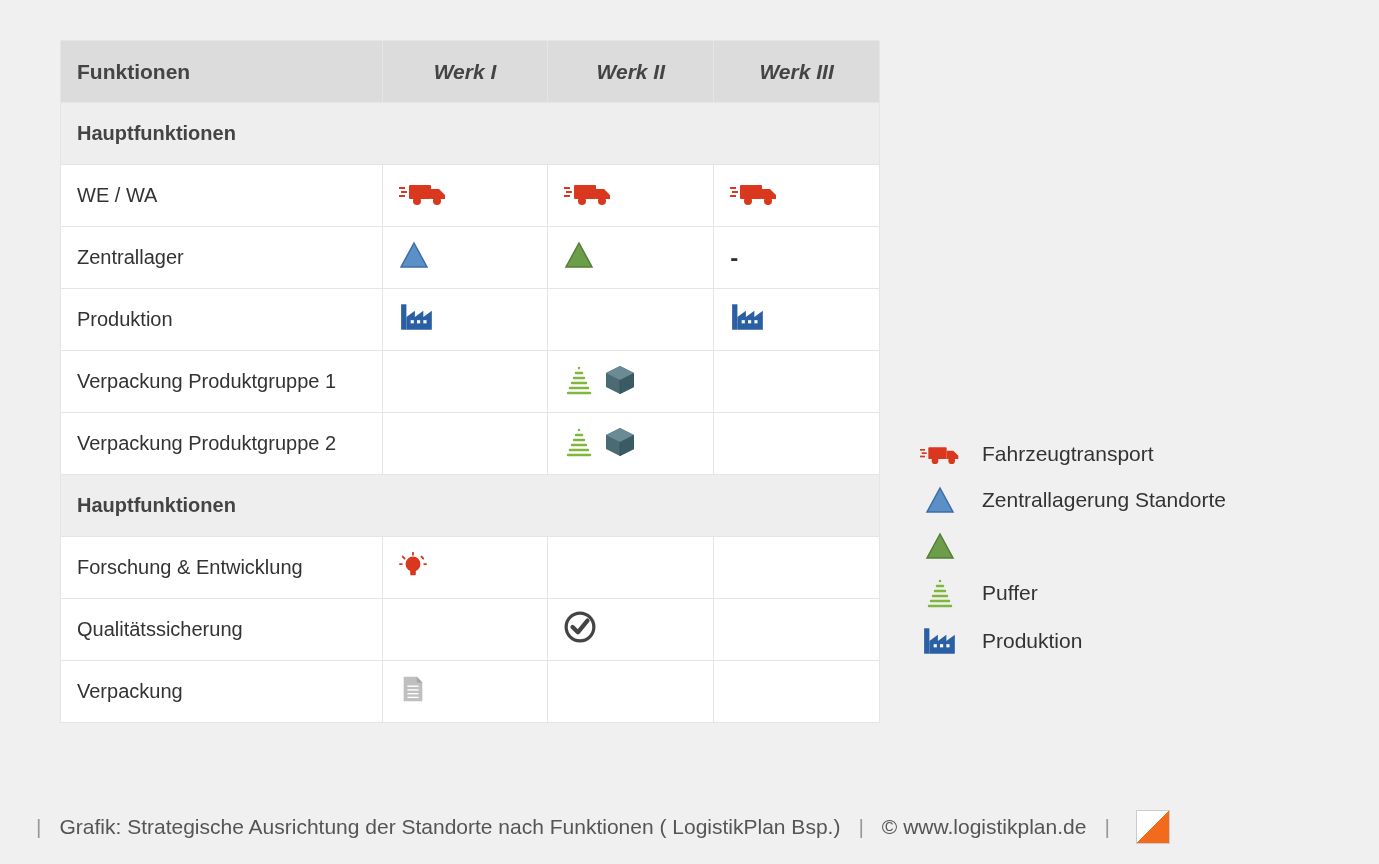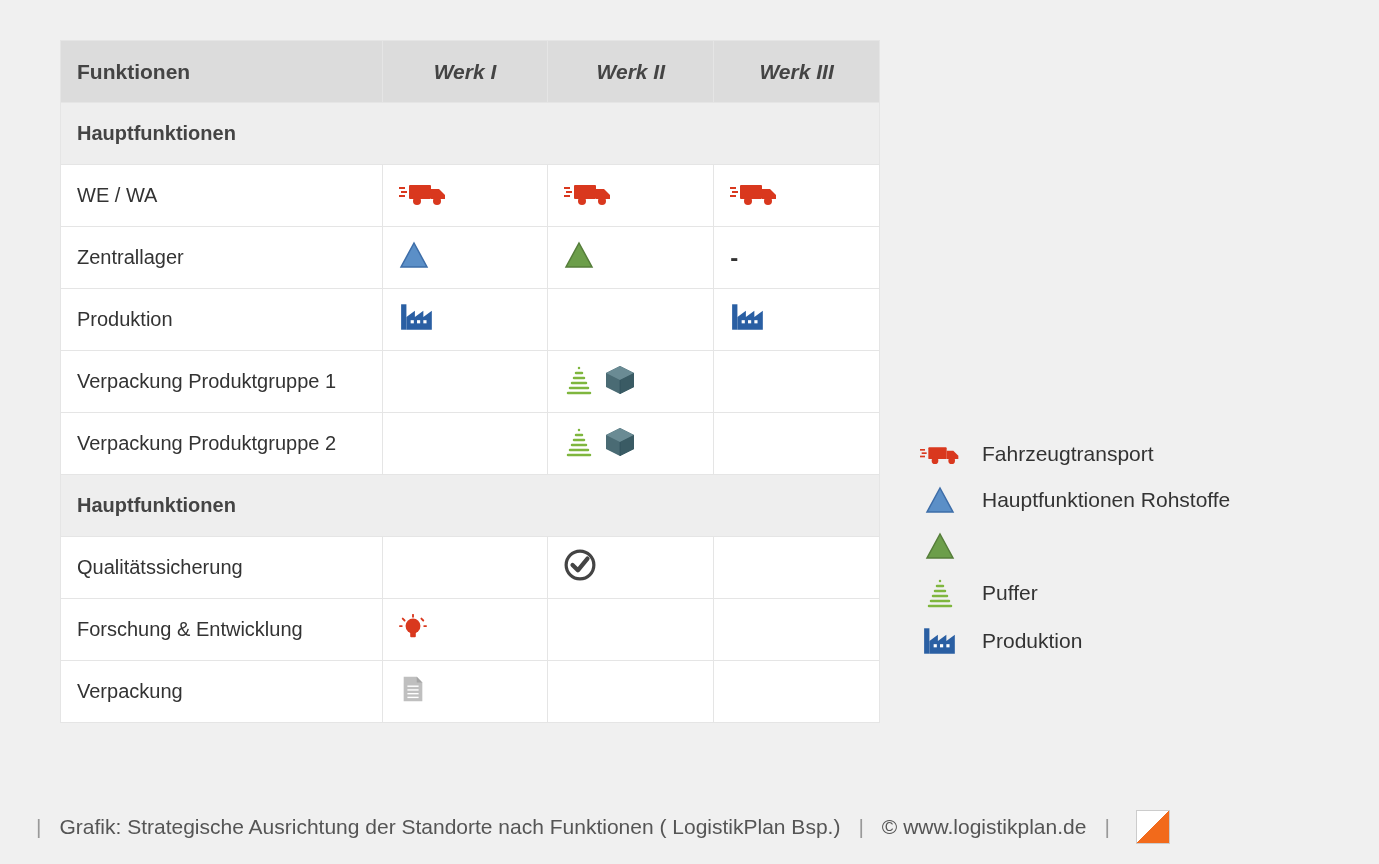--- a/index.html
+++ b/index.html
@@ -248,40 +248,40 @@
                 <svg viewBox="0 0 32 32" width="32" height="32">
                   <use href="#icon-box"></use>
                 </svg>
               </span></td>
             <td class="cell"><span class="icons"></span></td>
           </tr>
           <tr class="section-row">
             <td colspan="4">Hauptfunktionen</td>
           </tr>
           <tr>
+            <td>Forschung &amp; Entwicklung</td>
+            <td class="cell"><span class="icons">
+                <svg viewBox="0 0 30 26" width="28" height="26">
+                  <use href="#icon-lightbulb"></use>
+                </svg>
+              </span></td>
+            <td class="cell"><span class="icons"></span></td>
+            <td class="cell"><span class="icons"></span></td>
+          </tr>
+          <tr>
             <td>Qualitätssicherung</td>
             <td class="cell"><span class="icons"></span></td>
             <td class="cell"><span class="icons">
                 <svg viewBox="0 0 30 30" width="32" height="32">
                   <use href="#icon-checkmark"></use>
                 </svg>
               </span></td>
             <td class="cell"><span class="icons"></span></td>
           </tr>
           <tr>
-            <td>Forschung &amp; Entwicklung</td>
-            <td class="cell"><span class="icons">
-                <svg viewBox="0 0 30 26" width="28" height="26">
-                  <use href="#icon-lightbulb"></use>
-                </svg>
-              </span></td>
-            <td class="cell"><span class="icons"></span></td>
-            <td class="cell"><span class="icons"></span></td>
-          </tr>
-          <tr>
             <td>Verpackung</td>
             <td class="cell"><span class="icons">
                 <svg viewBox="0 0 30 30" width="28" height="30">
                   <use href="#icon-document"></use>
                 </svg>
               </span></td>
             <td class="cell"><span class="icons"></span></td>
             <td class="cell"><span class="icons"></span></td>
           </tr>
         </tbody>
@@ -295,21 +295,21 @@
             </svg>
           </span>
           <span>Fahrzeugtransport</span>
         </div>
         <div class="legend-row">
           <span class="icon-slot">
             <svg viewBox="0 0 30 28" width="30" height="28">
               <use href="#icon-triangle-blue"></use>
             </svg>
           </span>
-          <span>Hauptfunktionen Rohstoffe</span>
+          <span>Zentrallagerung Standorte</span>
         </div>
         <div class="legend-row">
           <span class="icon-slot">
             <svg viewBox="0 0 30 28" width="30" height="28">
               <use href="#icon-triangle-green"></use>
             </svg>
           </span>
         </div>
         <div class="legend-row">
           <span class="icon-slot">

